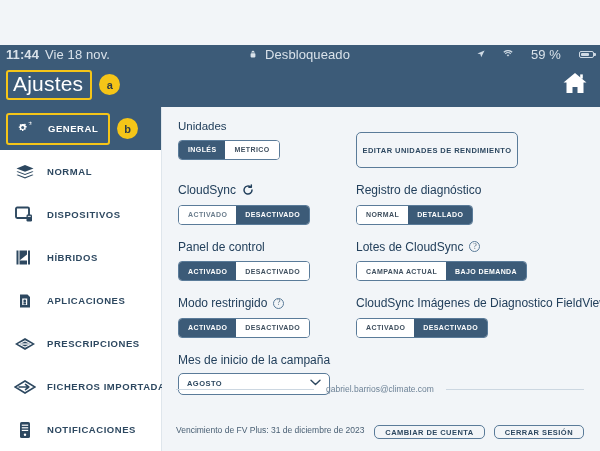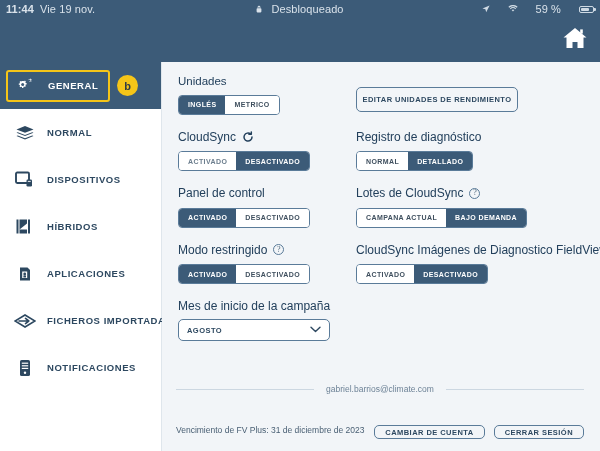--- a/index.html
+++ b/index.html
@@ -16,25 +16,26 @@
     width: 600px; height: 451px;
     display: flex; flex-direction: column;
     background: #f2f5f8;
   }
 
   
   .statusbar {
     height: 16px;
     background: #3c5b78;
     color: #d9e2ea;
-    font-size: 11px;
+    font-size: 13px;
     display: flex; align-items: center;
     padding: 9px 6px;
     flex: 0 0 16px;
     letter-spacing: 0.1px;
+    margin-top: 45px;
   }
   .sb-left { display: flex; align-items: center; gap: 6px; }
   .sb-center {
     position: absolute; left: 0; right: 0;
     text-align: center;
     display: flex; align-items: center; justify-content: center; gap: 9px;
     pointer-events: none;
     height: 16px;
   }
   .sb-right {
@@ -201,21 +202,21 @@
 
   .outline-btn {
     display: inline-flex; align-items: center; justify-content: center;
     border: 1px solid #5a7b99;
     border-radius: 5px;
     background: transparent;
     color: #2d4860;
     font-size: 7.5px;
     font-weight: 700;
     letter-spacing: 0.45px;
-    height: 25px;
+    height: 36px;
     padding: 0 14px;
     white-space: nowrap;
   }
   .edit-units { width: 162px; margin-top: 12px; }
 
   .help {
     width: 11px; height: 11px;
     border: 1px solid #5a7b99;
     border-radius: 50%;
     color: #4a6378;
@@ -264,21 +265,21 @@
   .sb-time { font-weight: 600; }
 </style>
 </head>
 <body>
 
 <div id="app">
 
   <div class="statusbar">
     <div class="sb-left">
       <span class="sb-time">11:44</span>
-      <span>Vie 19 nov.</span>
+      <span>Vie 18 nov.</span>
     </div>
     <div class="sb-center">
       <span class="sb-icon">
         <svg width="6" height="8" viewBox="0 0 6 8">
             <path d="M1.6 3.2V2.2a1.4 1.4 0 0 1 2.8 0v1h-.9v-1a.5.5 0 0 0-1 0v1z" fill="#d9e2ea"></path>
             <rect x="0.6" y="3.2" width="4.8" height="4.2" rx="0.8" fill="#d9e2ea"></rect>
           </svg>
       </span>
       <span>Desbloqueado</span>
     </div>
@@ -294,20 +295,24 @@
           <path d="M1.9 3.4a4.4 4.4 0 0 1 6.2 0l-.8.9a3.2 3.2 0 0 0-4.6 0z" fill="#cfdae4"></path>
           <path d="M0.4 1.8a6.6 6.6 0 0 1 9.2 0l-.8.9a5.4 5.4 0 0 0-7.6 0z" fill="#cfdae4"></path>
         </svg>
       </span>
       <span>59 %</span>
       <span class="battery"></span>
     </div>
   </div>
 
   <div class="appheader">
+    <div class="title-wrap">
+      <div class="app-title hl-box">Ajustes</div>
+      <div class="badge">a</div>
+    </div>
     <div class="home-btn">
       <span>
         <svg width="26" height="24" viewBox="0 0 26 24">
           <path d="M13 2 1.5 11.5h3V22h6v-6h5v6h6V11.5h3z" fill="#ffffff"></path>
           <rect x="18.2" y="3.4" width="2.6" height="4.2" fill="#ffffff"></rect>
         </svg>
       </span>
     </div>
   </div>
 
@@ -375,20 +380,31 @@
           <svg width="18" height="18" viewBox="0 0 18 18">
             <path d="M4 2.5h7.5l2.5 2.5v10.5H4z" fill="#2d4860"></path>
             <rect x="6.2" y="6.5" width="5" height="6.5" fill="#ffffff"></rect>
             <circle cx="8.7" cy="9" r="1.4" fill="#2d4860"></circle>
             <rect x="7.4" y="10.4" width="2.6" height="2.1" fill="#2d4860"></rect>
           </svg>
         </span>
         <span class="side-label">APLICACIONES</span>
       </div>
 
+      <div class="side-item">
+        <span class="side-icon">
+          <svg width="22" height="14" viewBox="0 0 22 14">
+            <path d="M11 1 21 7l-10 6L1 7z" fill="#2d4860"></path>
+            <path d="M11 3.2 18.2 7 11 10.8 3.8 7z" fill="#ffffff"></path>
+            <path d="M11 4.4 16.2 7 11 9.6 5.8 7z" fill="#2d4860"></path>
+            <rect x="6.5" y="6.4" width="9" height="1.3" fill="#ffffff"></rect>
+          </svg>
+        </span>
+        <span class="side-label">PRESCRIPCIONES</span>
+      </div>
 
       <div class="side-item">
         <span class="side-icon">
           <svg width="22" height="14" viewBox="0 0 22 14">
             <path d="M11 1 21 7l-10 6L1 7z" fill="none" stroke="#2d4860" stroke-width="1.6"></path>
             <path d="M5 7h9.5M11.5 4.4 14.8 7l-3.3 2.6" fill="none" stroke="#2d4860" stroke-width="1.6" stroke-linecap="round" stroke-linejoin="round"></path>
           </svg>
         </span>
         <span class="side-label">FICHEROS IMPORTADAS</span>
       </div>

